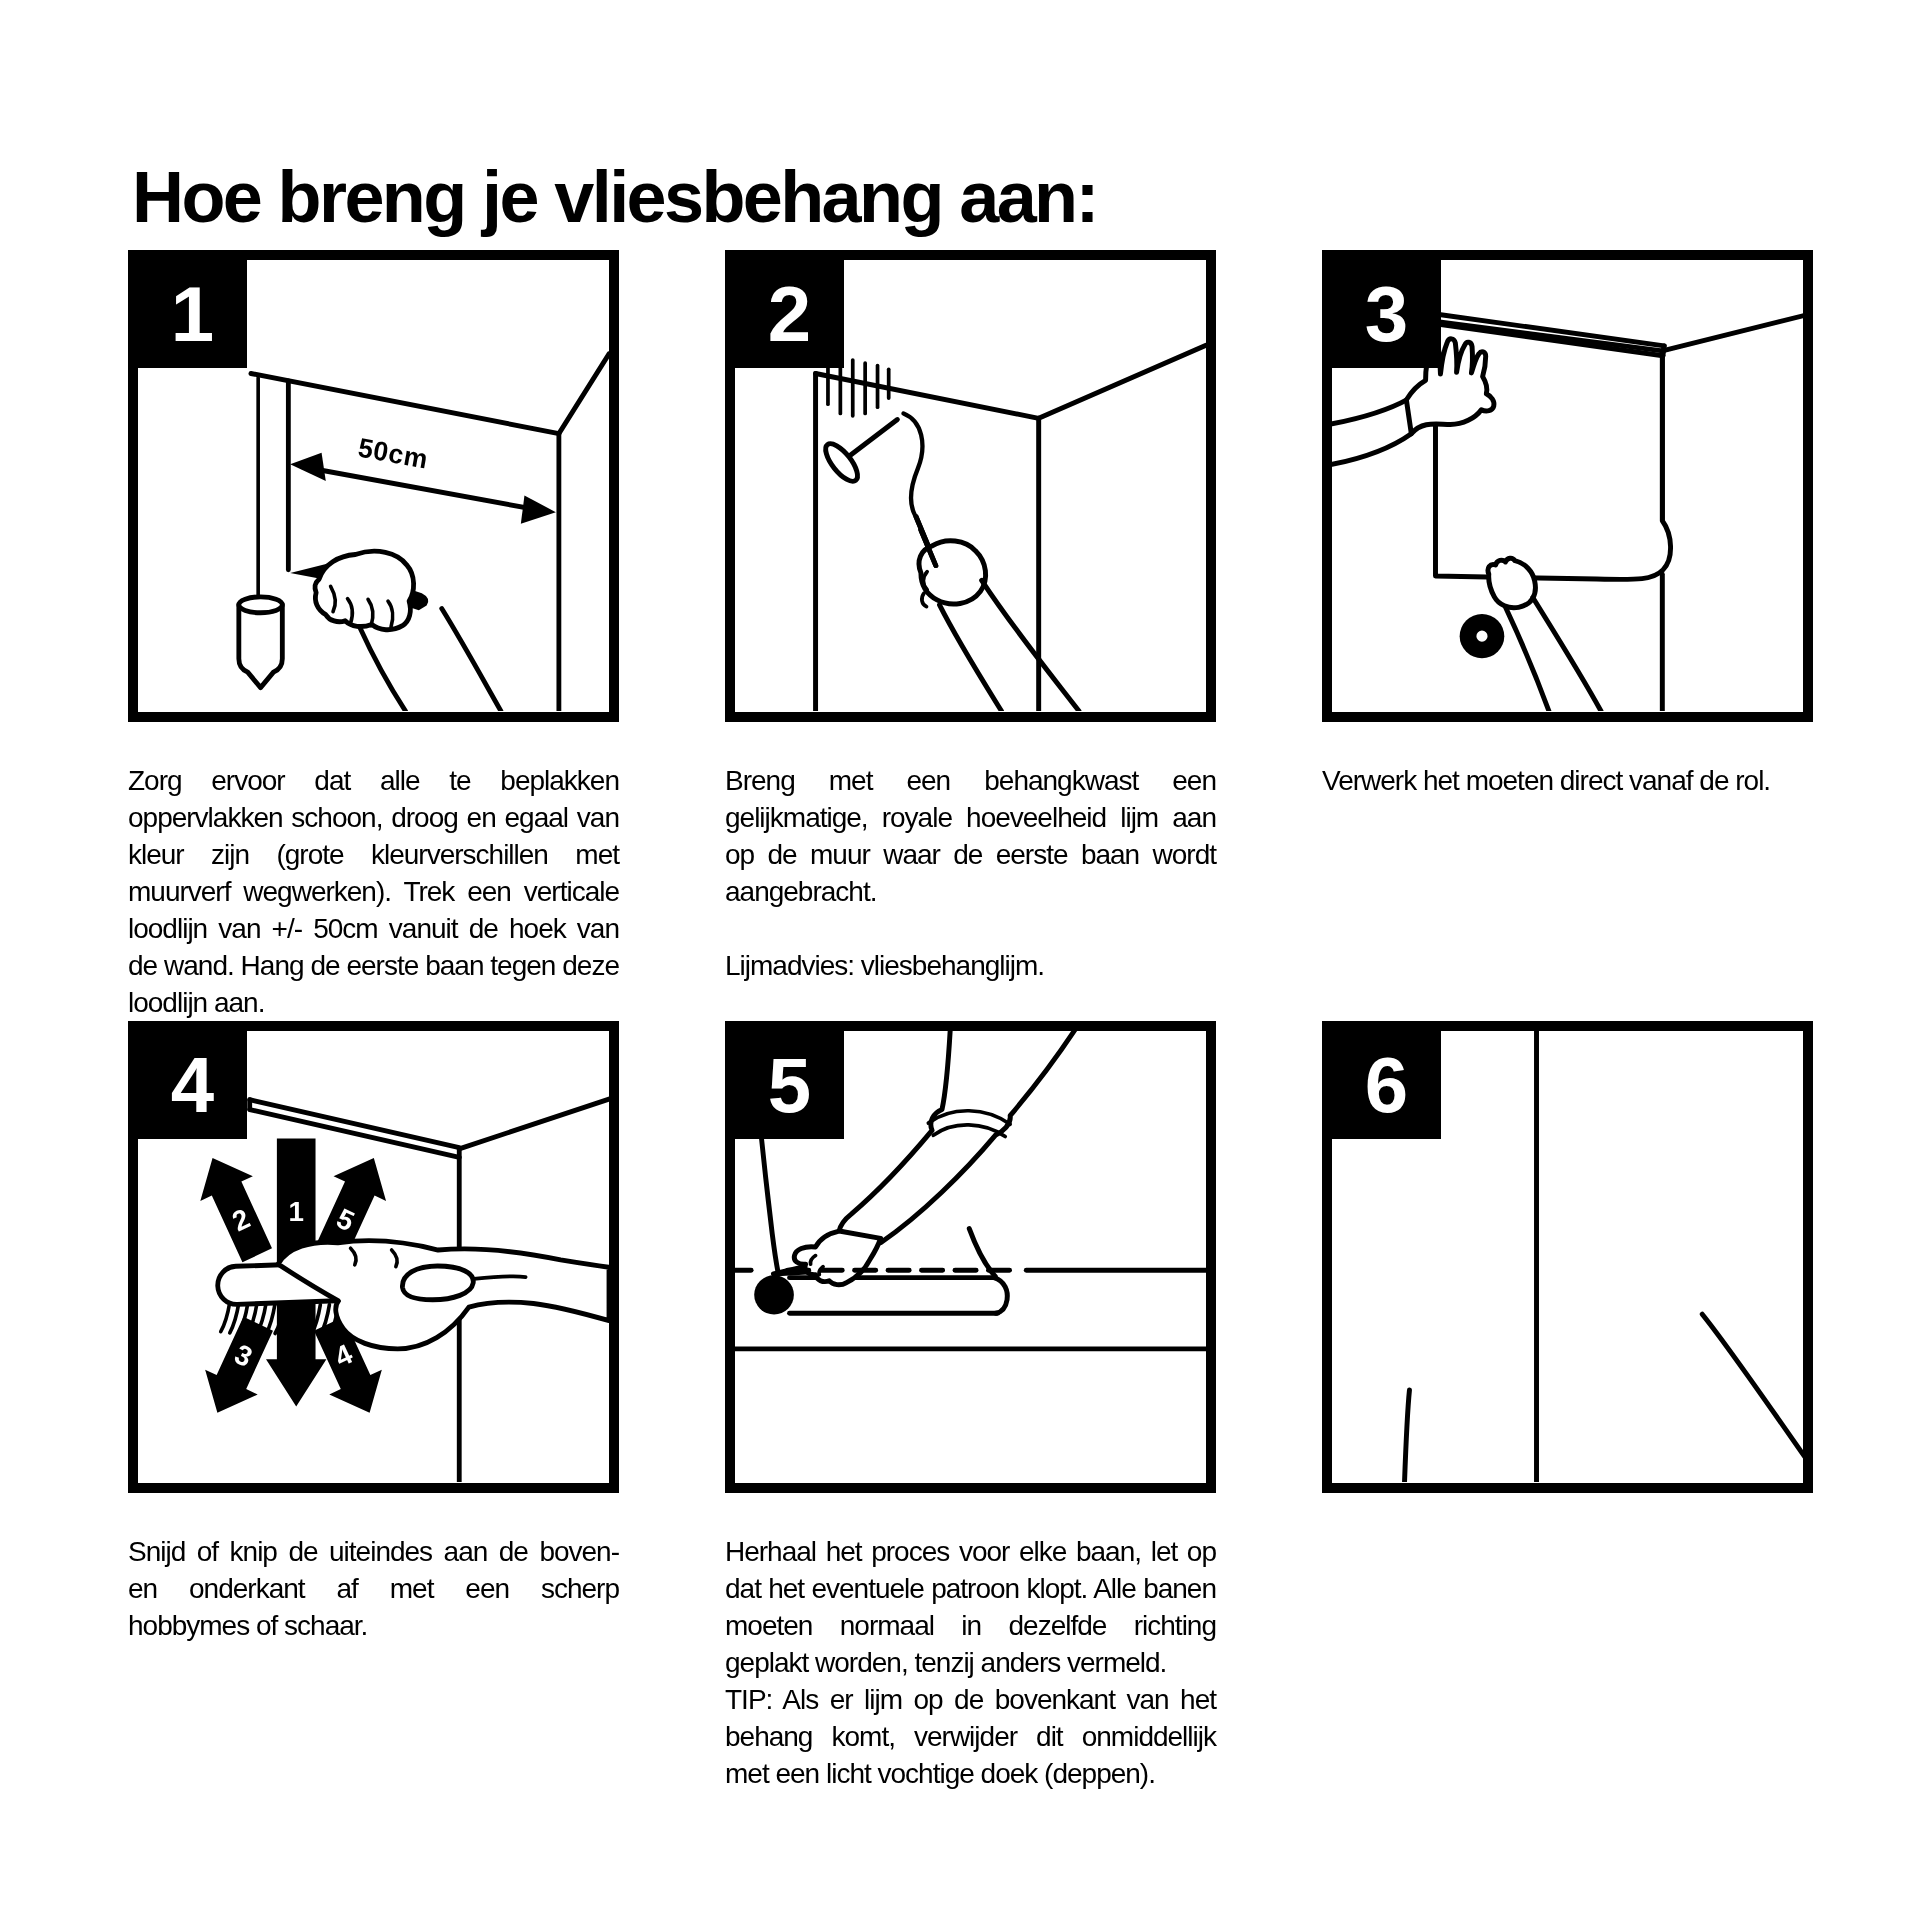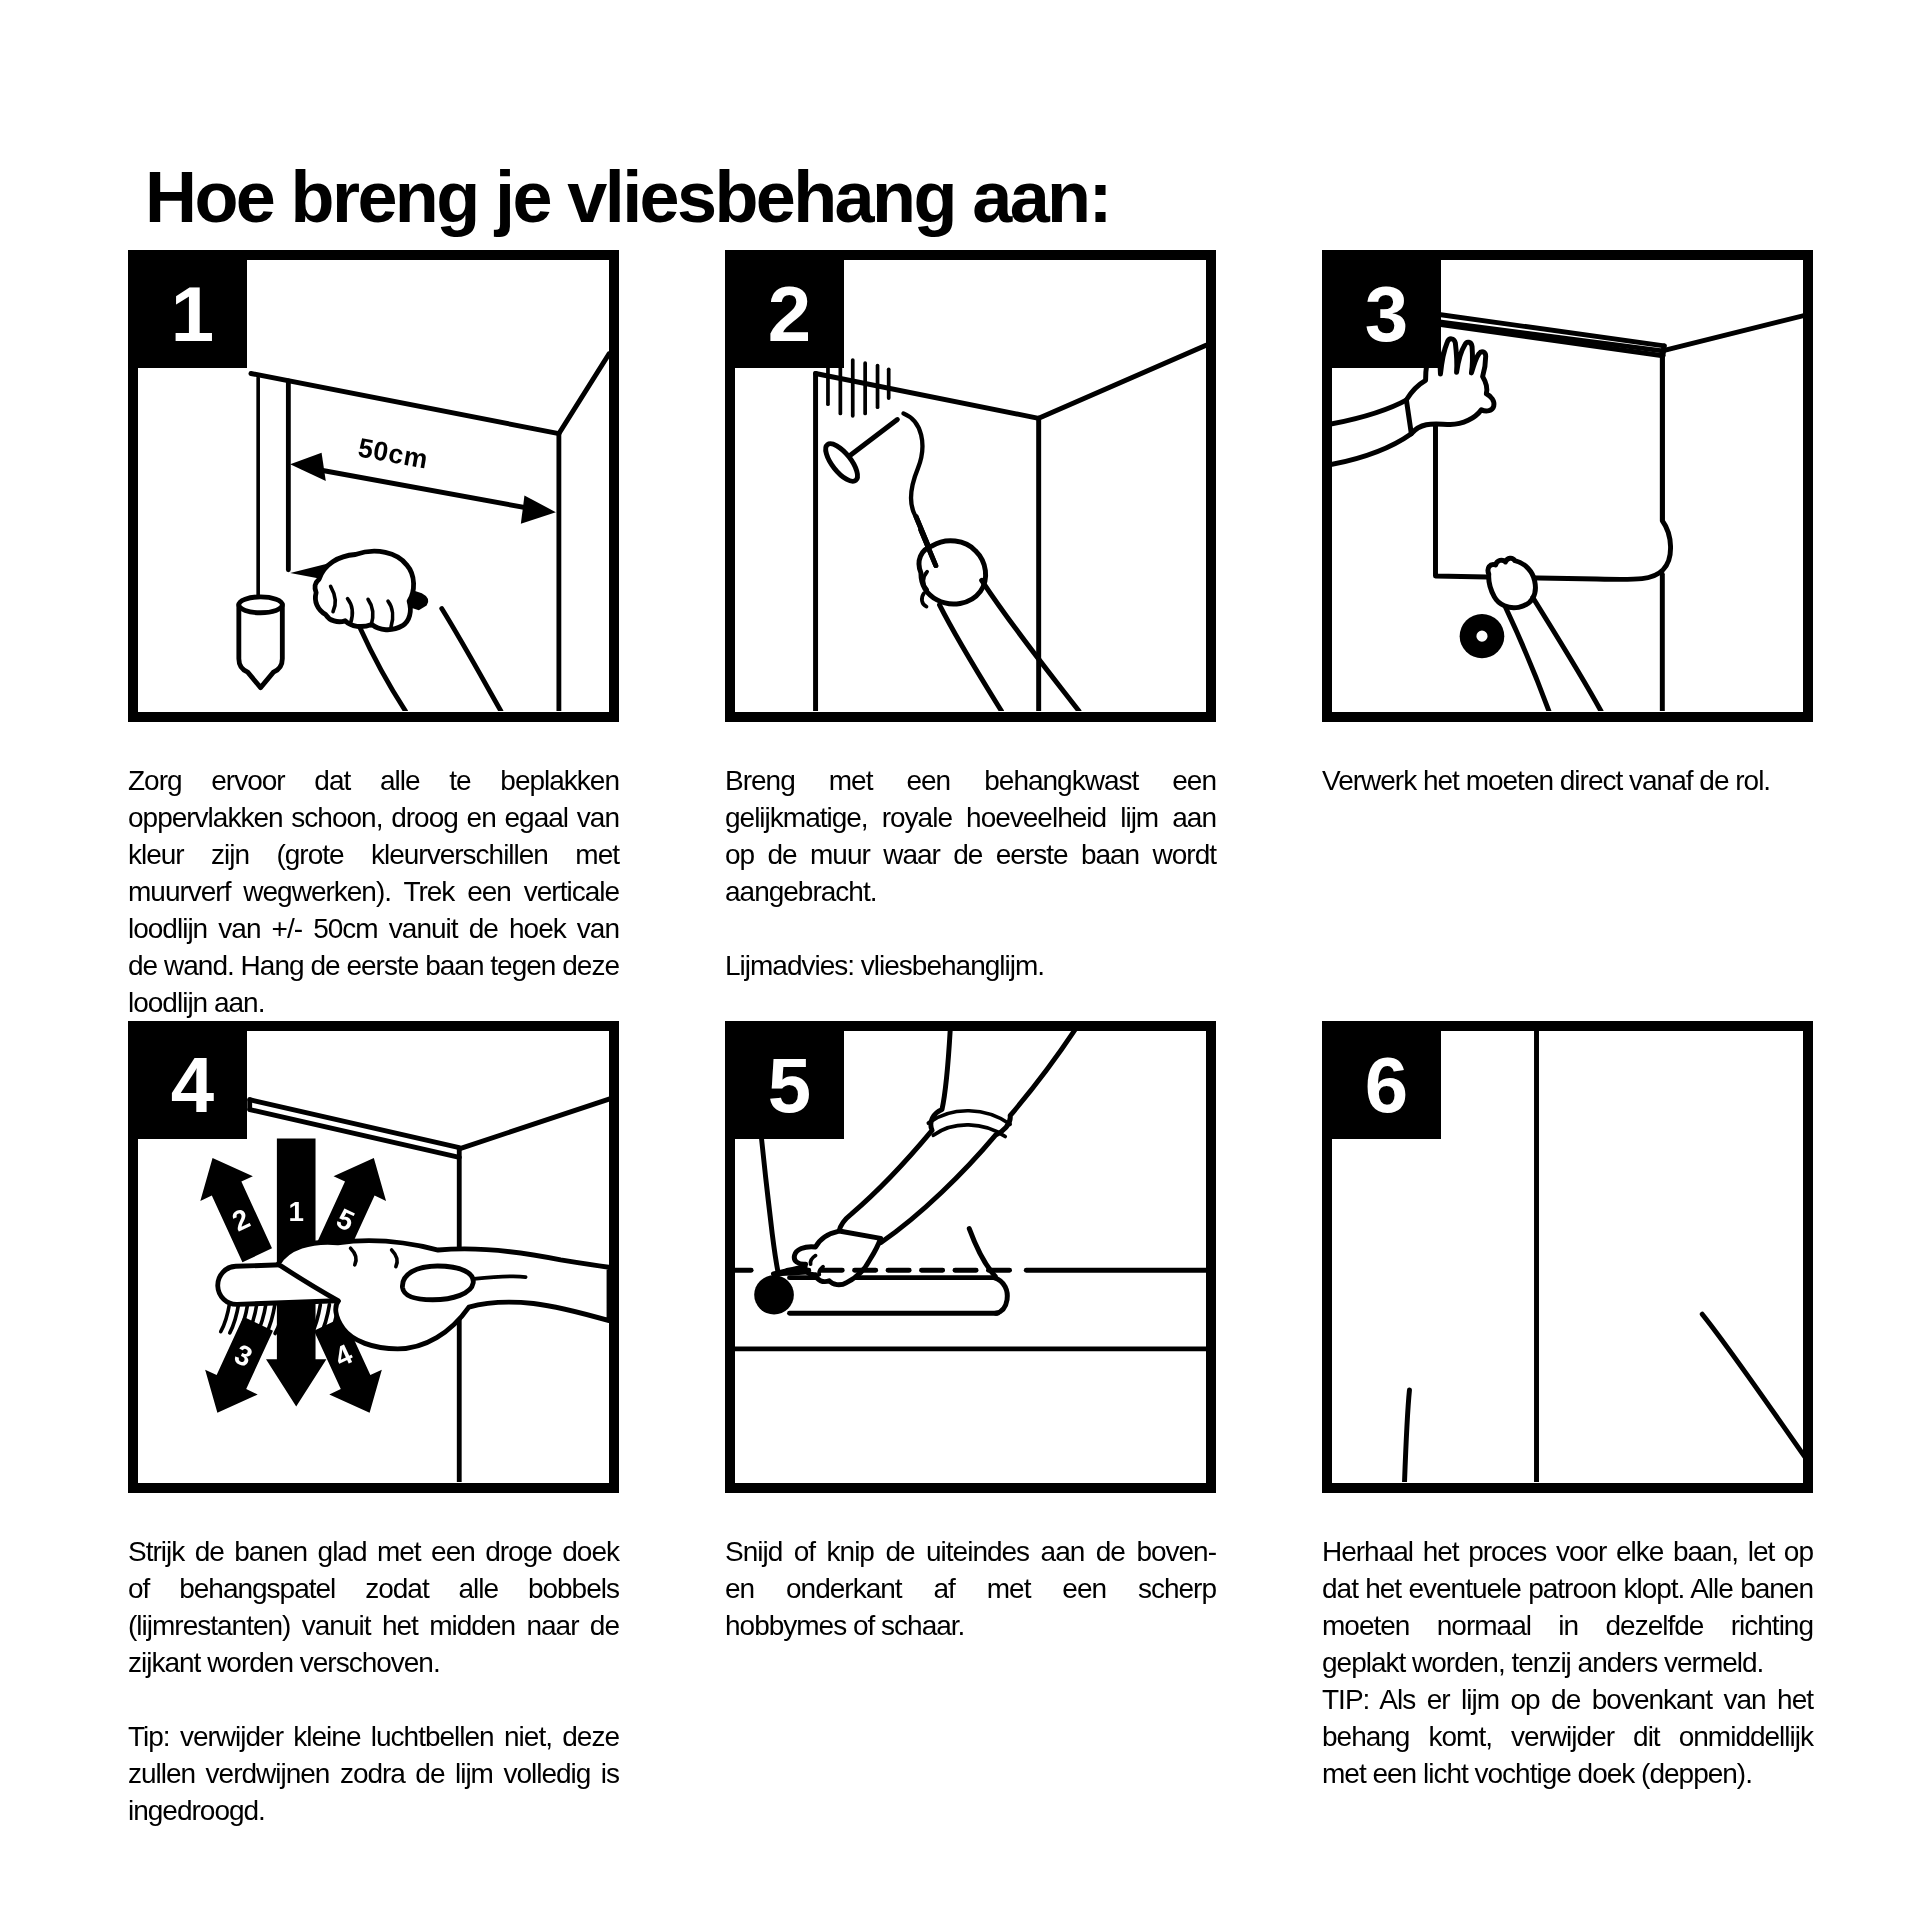--- a/index.html
+++ b/index.html
@@ -2,21 +2,21 @@
 <html style="font-size:10.3px"><head>
 <meta charset="utf-8">
 <style>
   html,body{margin:0;padding:0;}
   body{
     width:1926px;height:1926px;position:relative;overflow:hidden;
     background:#ffffff;color:#000;
     font-family:"Liberation Sans",sans-serif;
   }
   .title{
-    position:absolute;left:145px;top:108px;
+    position:absolute;left:132px;top:108px;
     font-size:72px;font-weight:bold;letter-spacing:-2.6px;
     white-space:nowrap;
   }
   .grid{
     position:absolute;left:128px;top:250px;width:1685px;
     display:grid;
     grid-template-columns:491px 491px 491px;
     column-gap:106px;
     grid-template-rows:472px 299px 472px auto;
   }
@@ -272,21 +272,18 @@
       </g>
       <g>
         <use href="#hand6" class="fw"></use>
       </g>
       <g>
         <use href="#hand6" class="fw" transform="translate(602,-60) scale(-1,1) rotate(33 172 350)"></use>
       </g>
     </svg>
   </div>
 
-  <div class="caption">Strijk de banen glad met een droge doek of behangspatel zodat alle bobbels (lijmrestanten) vanuit het midden naar de zijkant worden verschoven.
-
-Tip: verwijder kleine luchtbellen niet, deze zullen verdwijnen zodra de lijm volledig is ingedroogd.</div>
   <div class="caption">Snijd of knip de uiteindes aan de boven- en onderkant af met een scherp hobbymes of schaar.</div>
   <div class="caption">Herhaal het proces voor elke baan, let op dat het eventuele patroon klopt. Alle banen moeten normaal in dezelfde richting geplakt worden, tenzij anders vermeld.
 TIP: Als er lijm op de bovenkant van het behang komt, verwijder dit onmiddellijk met een licht vochtige doek (deppen).</div>
 
 </div>
 
 
 </body></html>

